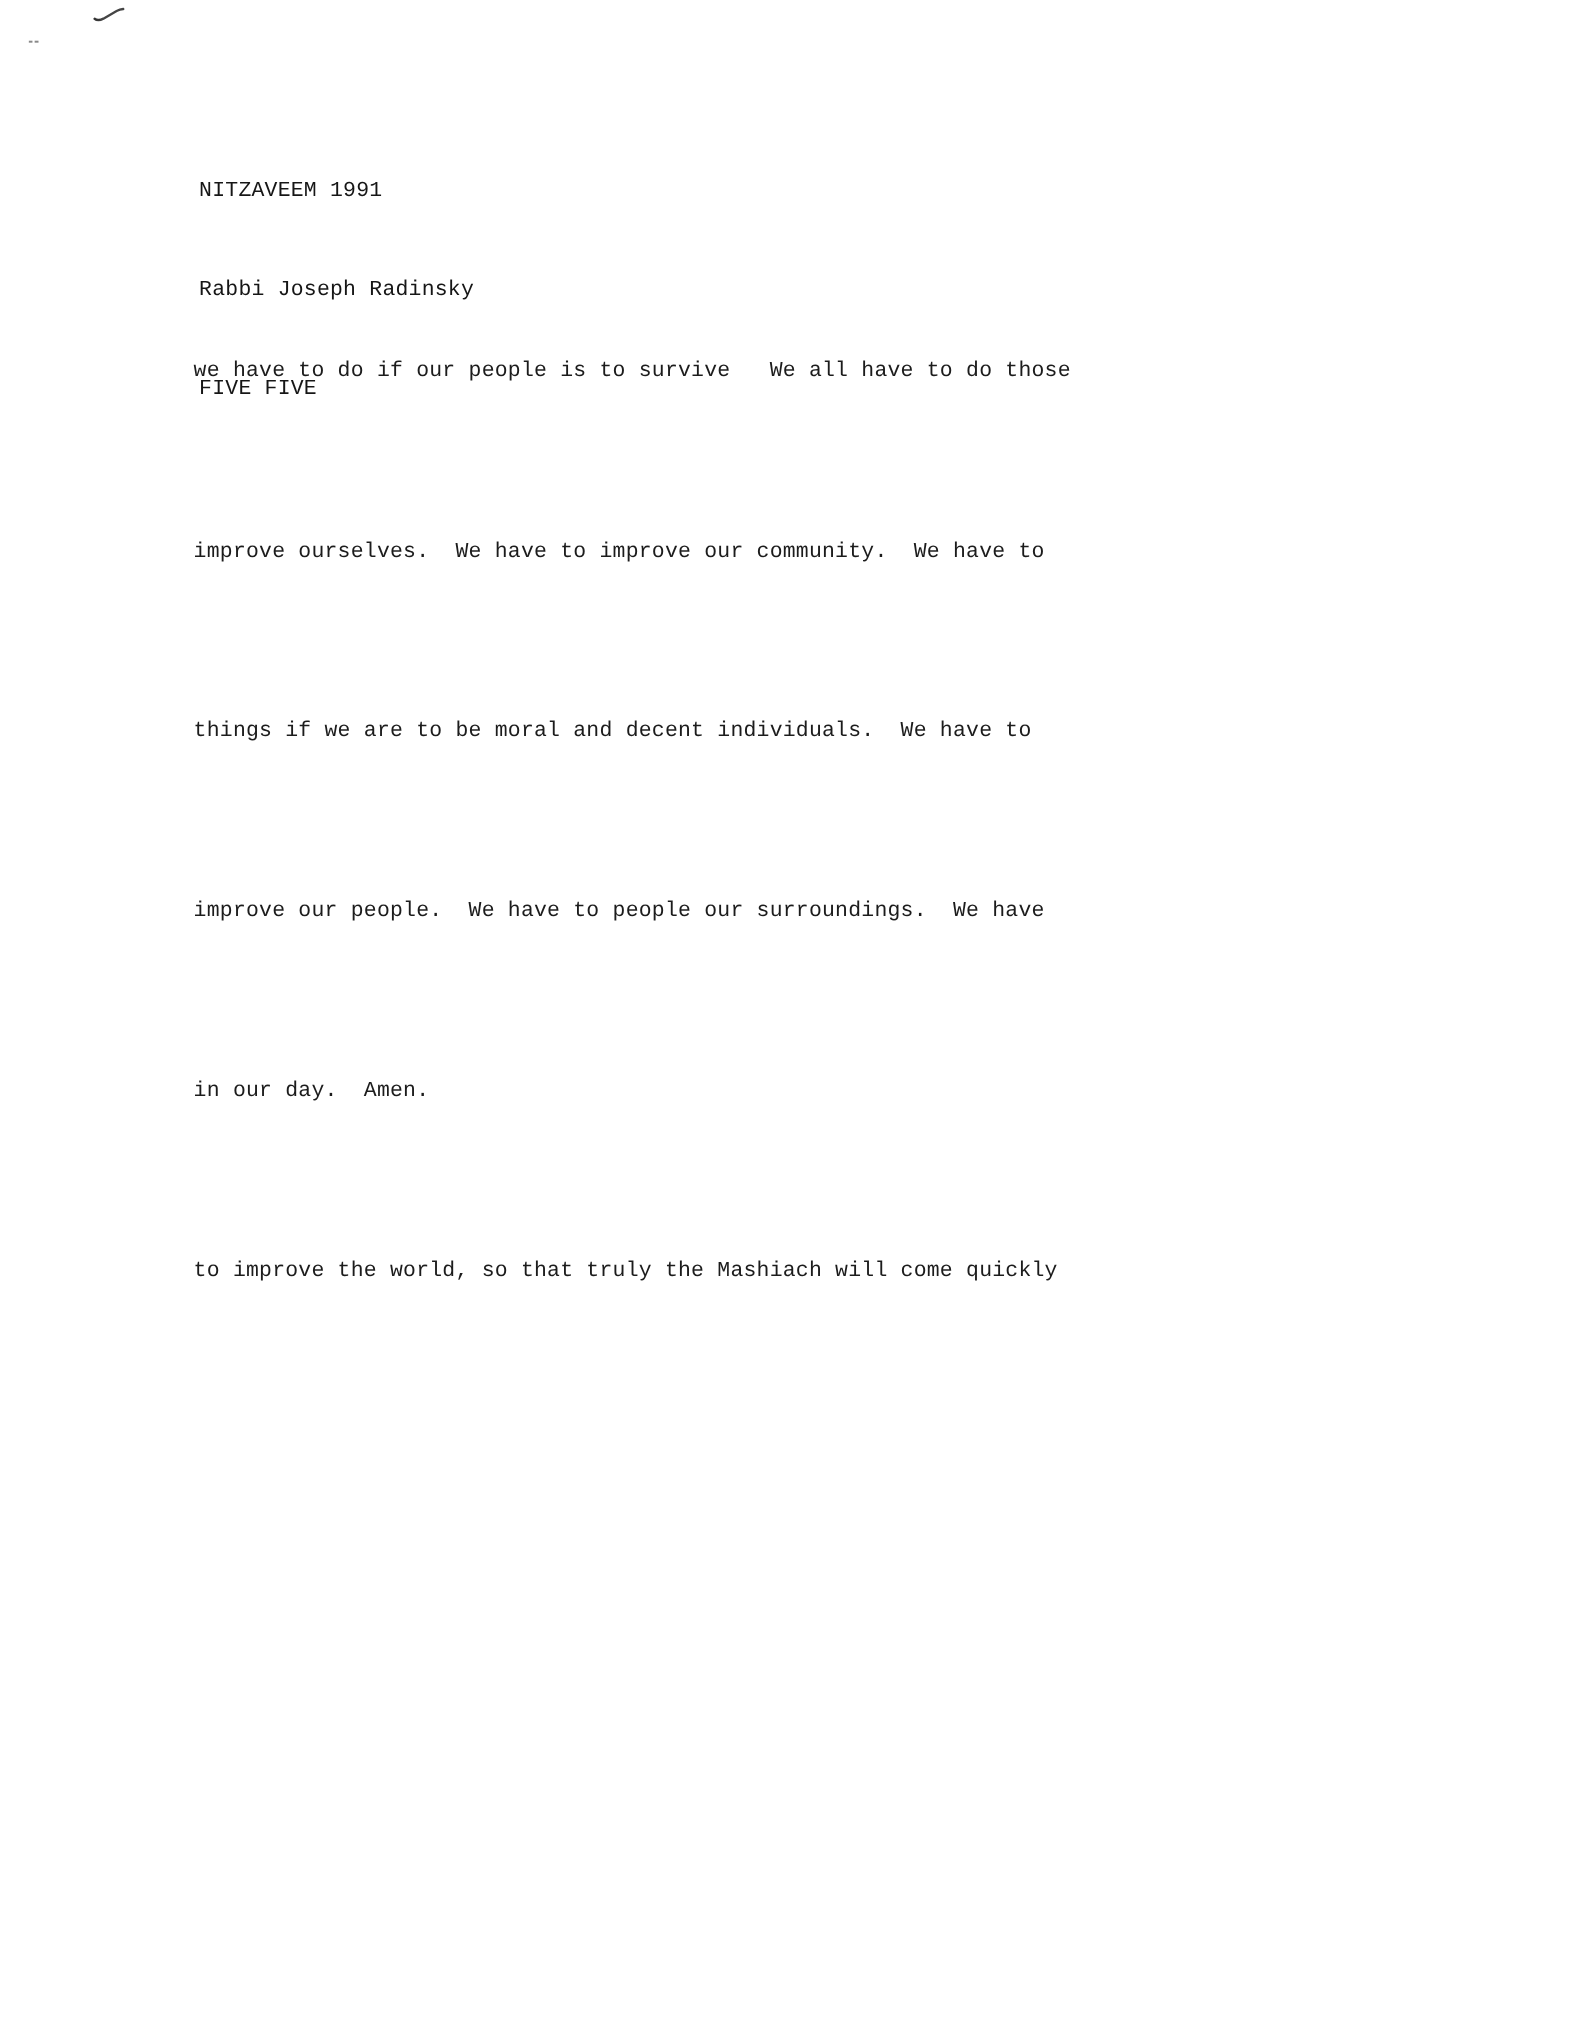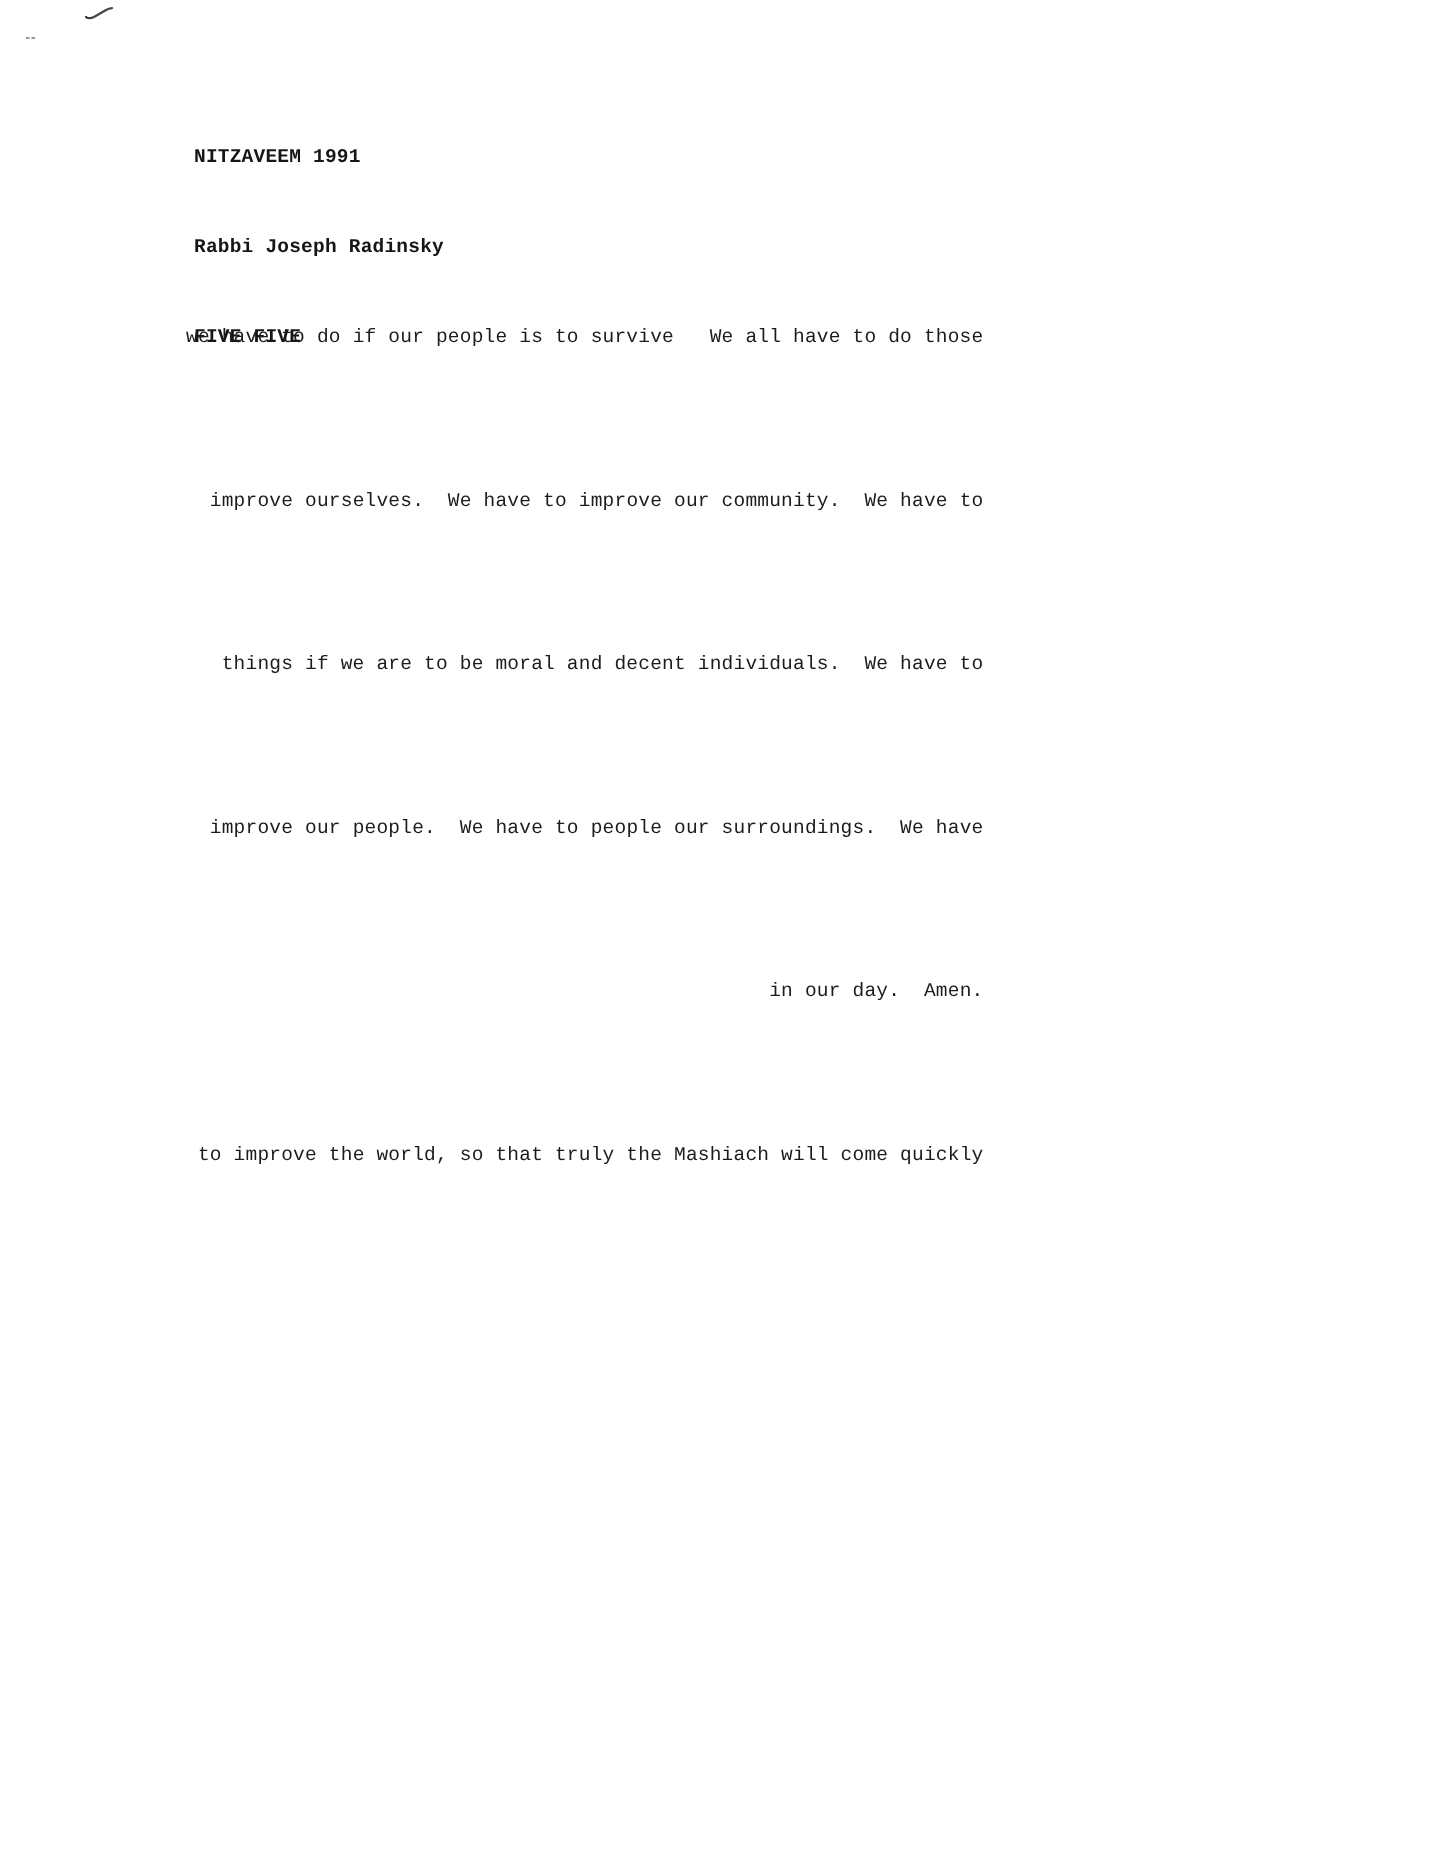--- a/index.html
+++ b/index.html
@@ -30,40 +30,38 @@
     position: absolute;
     left: 26px;
     top: 36px;
     width: 12px;
     height: 4px;
   }
 
   .header-block {
     position: absolute;
     left: 181px;
-    top: 82px;
+    top: 98px;
     font-size: 19.5px;
     line-height: 30px;
     letter-spacing: 0.2px;
     white-space: pre;
     color: #161616;
-    font-weight: 700;
-    margin-left: 13px;
+    font-weight: 400;
   }
 
   .body-block {
     position: absolute;
-    left: 186px;
+    left: 176px;
     top: 201px;
     font-size: 19.5px;
     line-height: 54.5px;
     letter-spacing: 0.2px;
     white-space: pre;
     color: #1c1c1c;
-    text-align: right;
   }
   .body-line {
     height: 54.5px;
   }
 </style>
 </head>
 <body>
 
 <div class="page">
 

